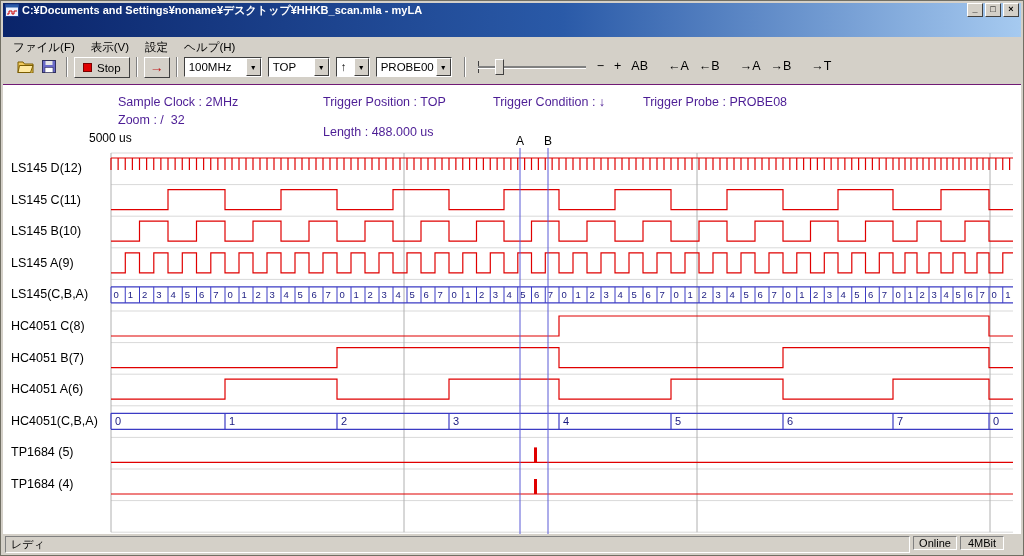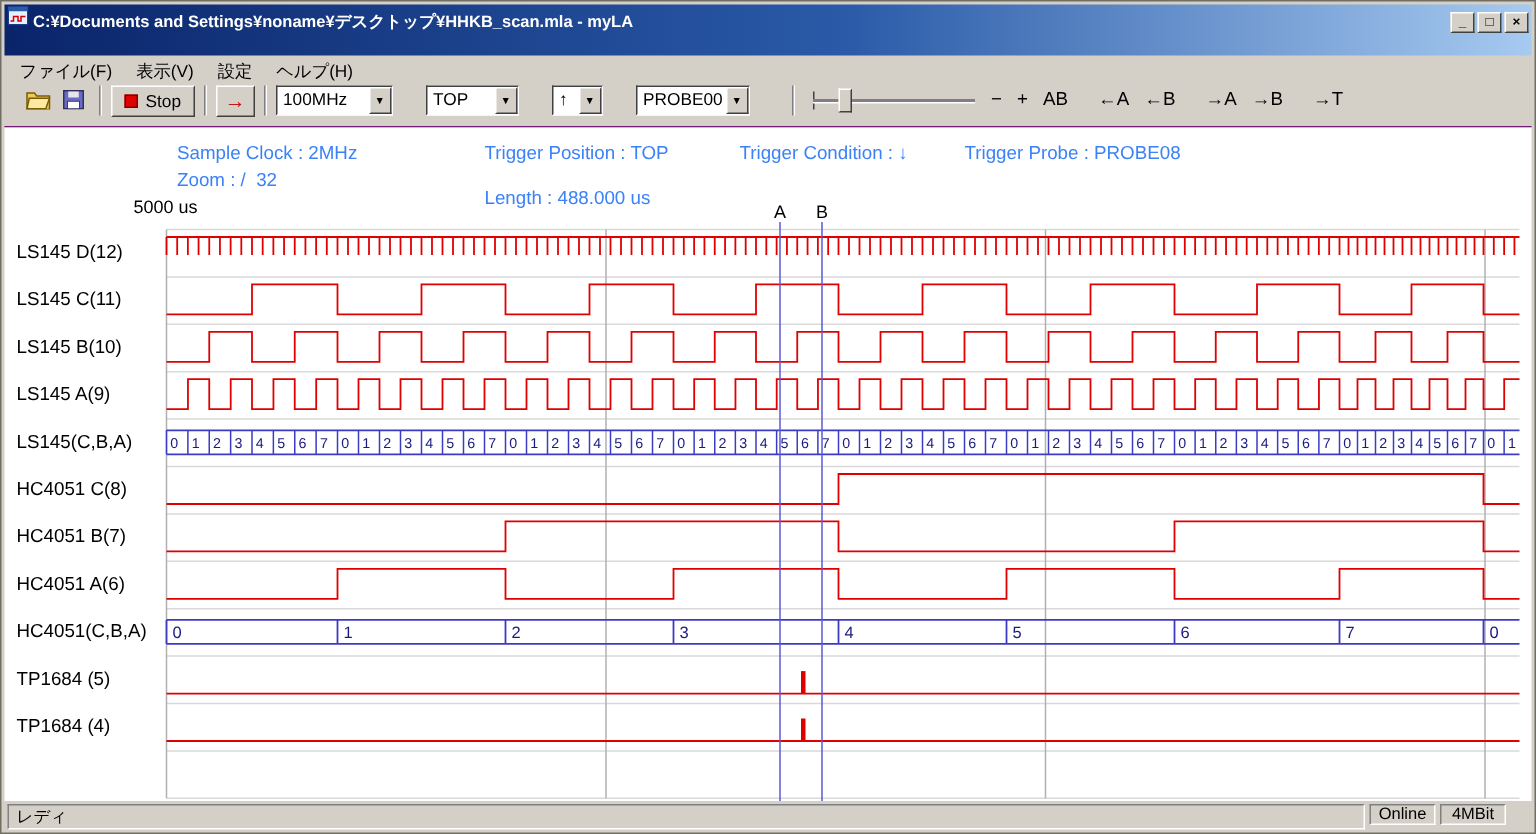--- a/index.html
+++ b/index.html
@@ -2,50 +2,50 @@
 <html><head>
 <meta charset="utf-8">
 <style>
   *{margin:0;padding:0;box-sizing:border-box}
   html,body{width:1024px;height:556px;overflow:hidden;background:#d4d0c8;
     font-family:"Liberation Sans",sans-serif;user-select:none}
   .win{width:1024px;height:556px;display:flex;flex-direction:column;background:#d4d0c8;
     border:1px solid #716f64;padding:2px}
   
   .titlebar{height:34px;flex:none;background:linear-gradient(90deg,#0a246a,#2a5aa8 55%,#a6caf0);
-    display:flex;align-items:flex-end;padding:15px 2px;gap:3px}
+    display:flex;align-items:flex-start;padding:0 2px;gap:3px}
   .title-text{color:#fff;font-size:11px;font-weight:bold;flex:1;white-space:nowrap;overflow:hidden}
   .tbtns{display:flex;gap:2px}
   .tbtn{width:16px;height:14px;background:#d4d0c8;border:1px solid;border-color:#fff #404040 #404040 #fff;
     font-size:9px;line-height:11px;text-align:center;font-weight:bold;color:#000;cursor:default}
   
   .menubar{height:20px;flex:none;display:flex;align-items:center;padding-left:2px;font-size:11.5px;color:#000}
   .mitem{padding:2px 8px}
   
   .toolbar{height:28px;flex:none;display:flex;align-items:flex-start;padding-left:10px;border-bottom:1px solid #701a75}
   .iconbtn{padding:3px 4px;display:flex;align-items:center}
   .sep{width:2px;height:20px;border-left:1px solid #808080;border-right:1px solid #fff;margin:0 6px}
   .raised{background:#d4d0c8;border:1px solid;border-color:#fff #404040 #404040 #fff}
   .stopbtn{display:flex;align-items:center;gap:5px;padding:2px 8px;height:21px;font-size:11.5px}
   .stopsq{width:9px;height:9px;background:#e00000;border:1px solid #7a0000;display:inline-block}
   .runbtn{width:26px;height:21px;text-align:center;font-size:14px;font-weight:bold;color:#c01818;line-height:18px}
-  .combo{height:20px;display:flex;background:#fff;border:1px solid;border-color:#404040 #fff #fff #404040;margin-right:22px}
+  .combo{height:20px;display:flex;background:#fff;border:1px solid;border-color:#404040 #fff #fff #404040;margin-right:6px}
   .combo-text{flex:1;font-size:11.5px;padding:3px 4px;white-space:nowrap;overflow:hidden}
   .combo-arrow{width:15px;background:#d4d0c8;border:1px solid;border-color:#fff #404040 #404040 #fff;
     font-size:7px;display:flex;align-items:center;justify-content:center;color:#000}
   .slider{width:108px;height:20px;position:relative;margin:0 6px}
   .slider-track{position:absolute;left:0;right:0;top:9px;height:2px;background:#808080;box-shadow:0 1px 0 #fff}
   .slider-tick{position:absolute;left:0;top:4px;width:1px;height:12px;background:#404040}
   .slider-thumb{position:absolute;left:17px;top:2px;width:9px;height:16px;background:#d4d0c8;
     border:1px solid;border-color:#fff #404040 #404040 #fff}
   .txtbtn{font-size:12.5px;padding:2px 5px;color:#000;white-space:nowrap}
   .gap10{width:10px}
   
   .main{flex:1;background:#fff;position:relative;overflow:hidden}
-  .inf{position:absolute;font-size:12.5px;color:#3b82f6;white-space:pre}
+  .inf{position:absolute;font-size:12.5px;color:#4c1d95;white-space:pre}
   #wave{position:absolute;left:0;top:40px}
   #wave text{font-family:"Liberation Sans",sans-serif}
   
   .hscroll{position:absolute;left:105px;top:456px;width:734px;height:16px;background:#f2f0e9}
   .sb-btn{position:absolute;top:0;width:16px;height:16px;background:#d4d0c8;
     border:1px solid;border-color:#fff #404040 #404040 #fff;font-size:7px;text-align:center;line-height:14px;color:#000}
   .sb-thumb{position:absolute;top:0;left:493px;width:222px;height:16px;background:#d4d0c8;
     border:1px solid;border-color:#fff #404040 #404040 #fff}
   
   .statusbar{height:19px;flex:none;display:flex;align-items:flex-start;gap:3px;padding:2px 2px 0 2px;font-size:11px;color:#000}

